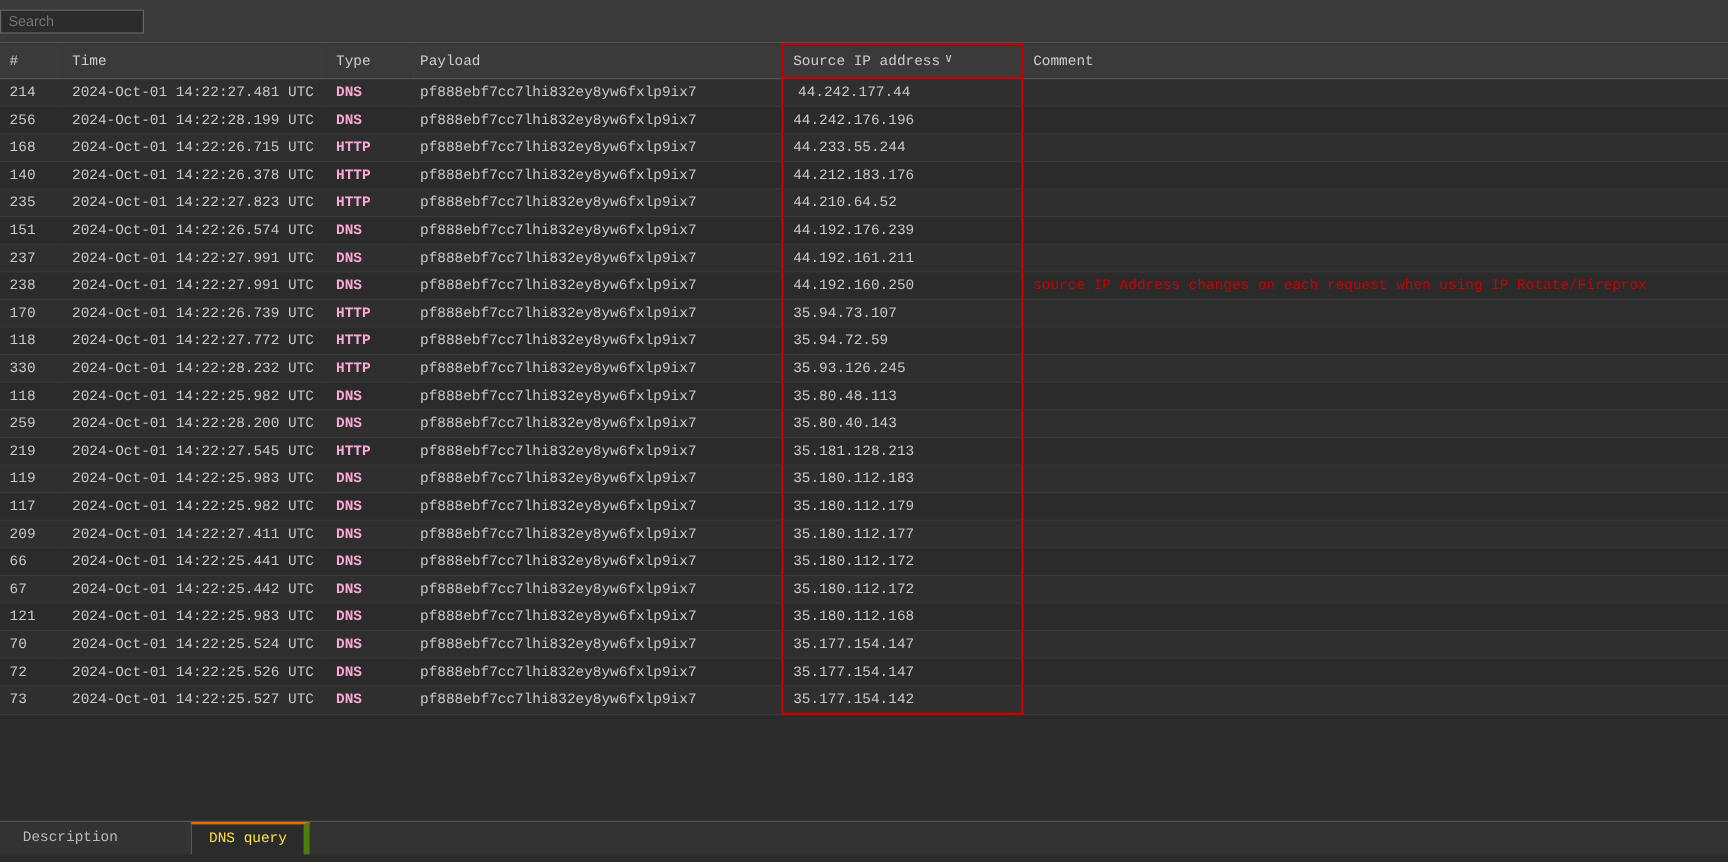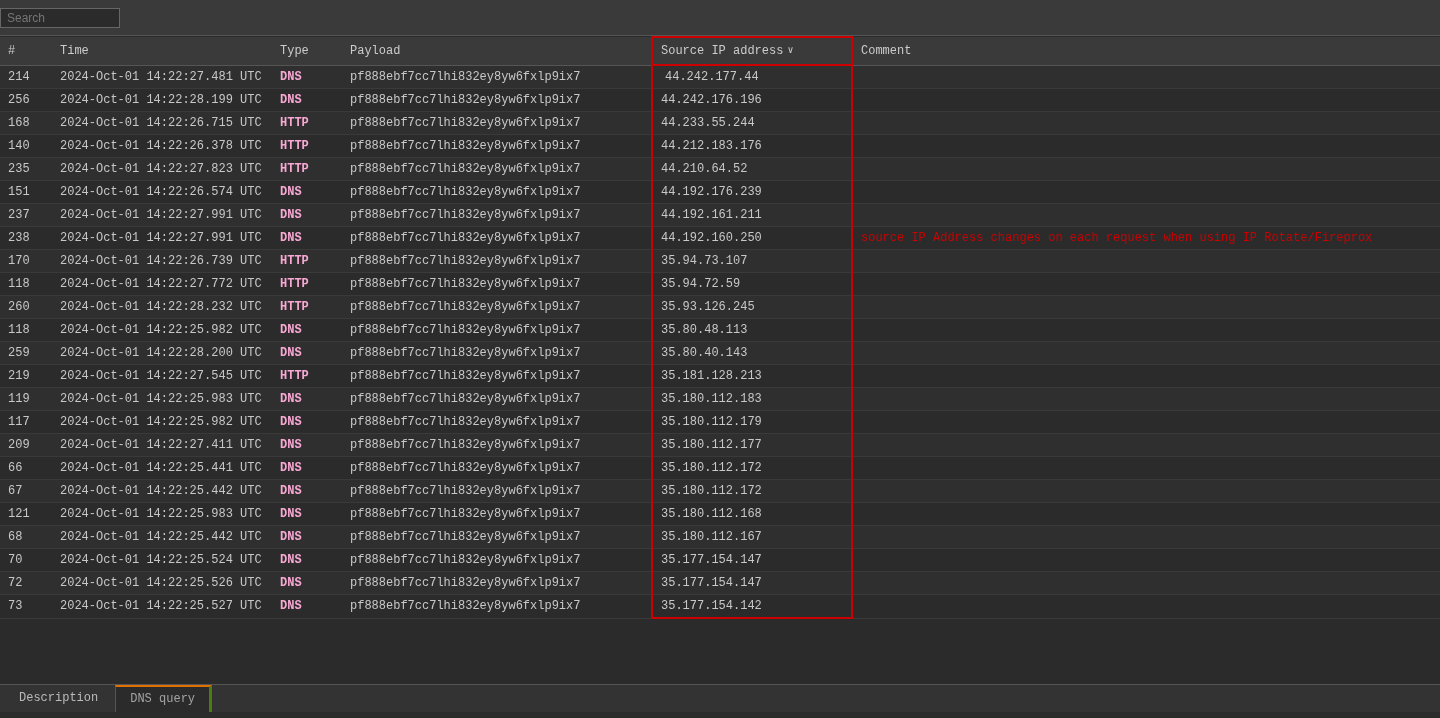--- a/index.html
+++ b/index.html
@@ -132,25 +132,26 @@
       font-size: 12px;
       color: #bbb;
       cursor: pointer;
       border-top: 1px solid transparent;
       border-left: 1px solid transparent;
       border-right: 1px solid transparent;
       background: #333;
       margin-right: 2px;
     }
     .tab.active {
-      color: #a3a3a3;
+      color: #fde047;
       background: #2b2b2b;
       border-top: 2px solid #e07000;
       border-left: 1px solid #555;
-      border-right: 3px solid #4d7c0f;
+      border-right: 5px solid #4d7c0f;
+      margin-left: 44px;
     }
 
     
     tbody tr:last-child td.source-col {
       border-bottom: 2px solid #cc0000;
     }
     
     tbody tr:first-child td.source-col {
       border-top: 2px solid #cc0000;
       padding-left: 12px;
@@ -264,21 +265,21 @@
         </tr>
         <tr>
           <td>118</td>
           <td>2024-Oct-01 14:22:27.772 UTC</td>
           <td class="col-type">HTTP</td>
           <td>pf888ebf7cc7lhi832ey8yw6fxlp9ix7</td>
           <td class="source-col">35.94.72.59</td>
           <td></td>
         </tr>
         <tr>
-          <td>260</td>
+          <td>330</td>
           <td>2024-Oct-01 14:22:28.232 UTC</td>
           <td class="col-type">HTTP</td>
           <td>pf888ebf7cc7lhi832ey8yw6fxlp9ix7</td>
           <td class="source-col">35.93.126.245</td>
           <td></td>
         </tr>
         <tr>
           <td>118</td>
           <td>2024-Oct-01 14:22:25.982 UTC</td>
           <td class="col-type">DNS</td>
@@ -341,28 +342,20 @@
           <td>pf888ebf7cc7lhi832ey8yw6fxlp9ix7</td>
           <td class="source-col">35.180.112.172</td>
           <td></td>
         </tr>
         <tr>
           <td>121</td>
           <td>2024-Oct-01 14:22:25.983 UTC</td>
           <td class="col-type">DNS</td>
           <td>pf888ebf7cc7lhi832ey8yw6fxlp9ix7</td>
           <td class="source-col">35.180.112.168</td>
-          <td></td>
-        </tr>
-        <tr>
-          <td>68</td>
-          <td>2024-Oct-01 14:22:25.442 UTC</td>
-          <td class="col-type">DNS</td>
-          <td>pf888ebf7cc7lhi832ey8yw6fxlp9ix7</td>
-          <td class="source-col">35.180.112.167</td>
           <td></td>
         </tr>
         <tr>
           <td>70</td>
           <td>2024-Oct-01 14:22:25.524 UTC</td>
           <td class="col-type">DNS</td>
           <td>pf888ebf7cc7lhi832ey8yw6fxlp9ix7</td>
           <td class="source-col">35.177.154.147</td>
           <td></td>
         </tr>

